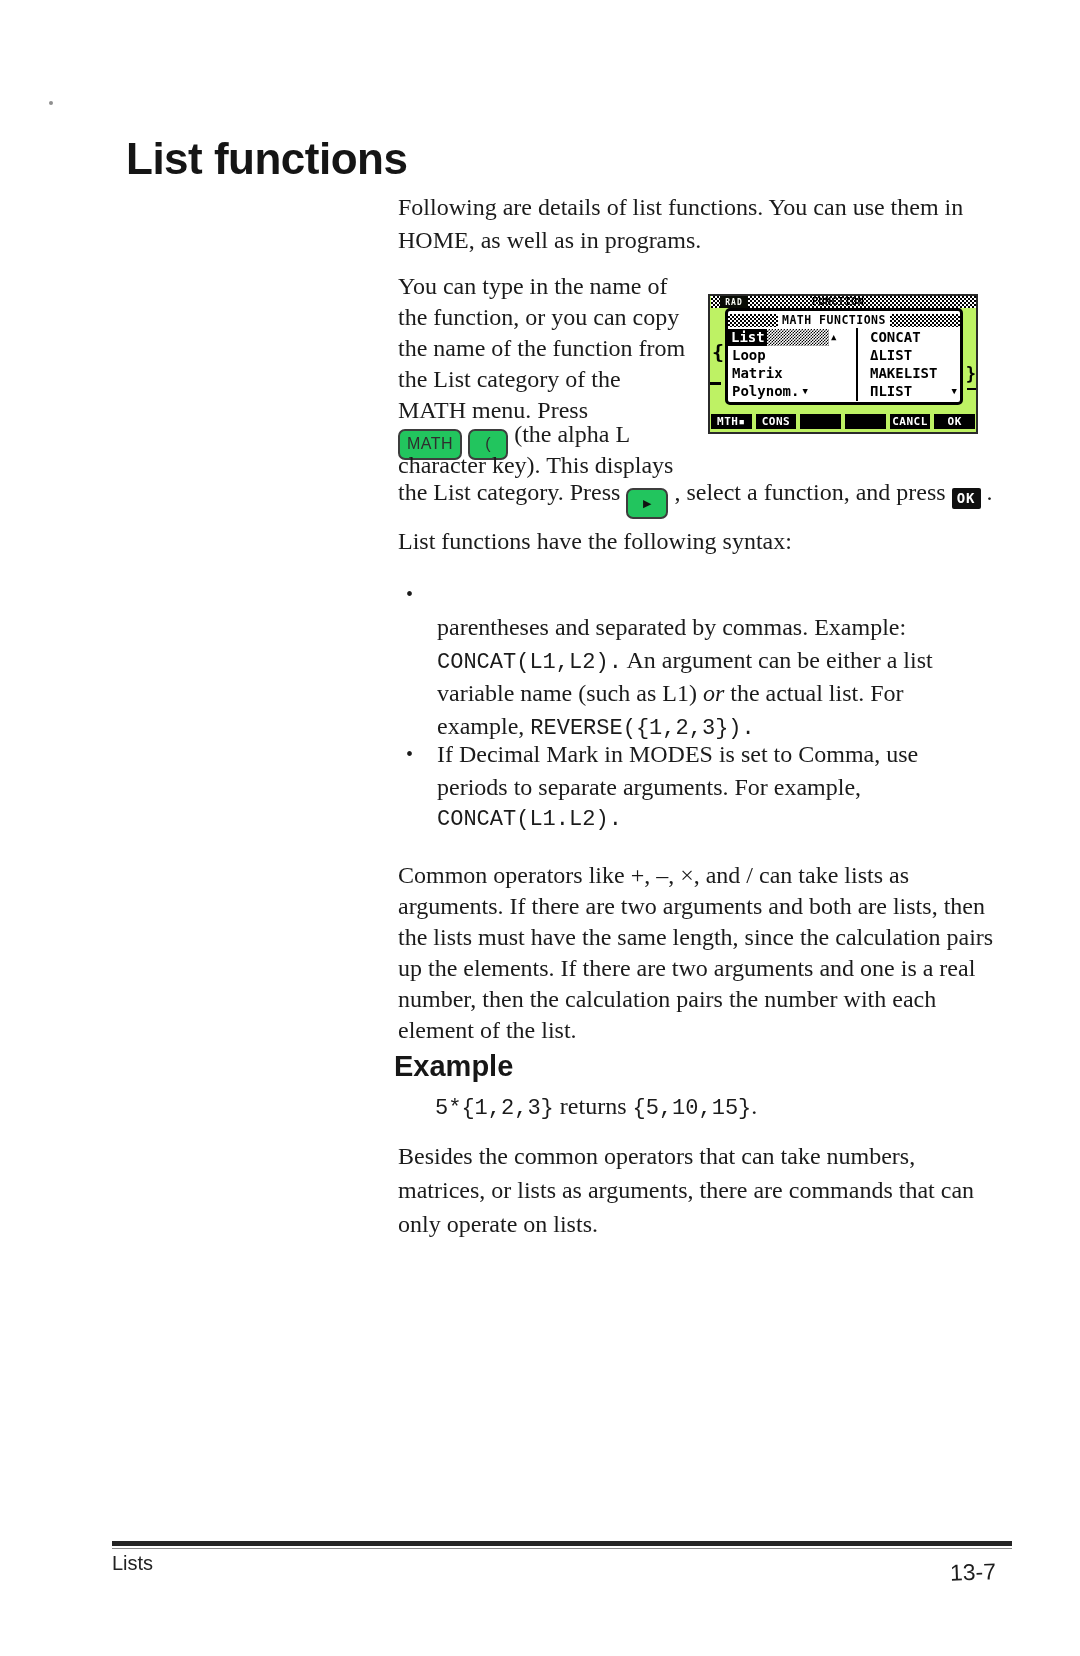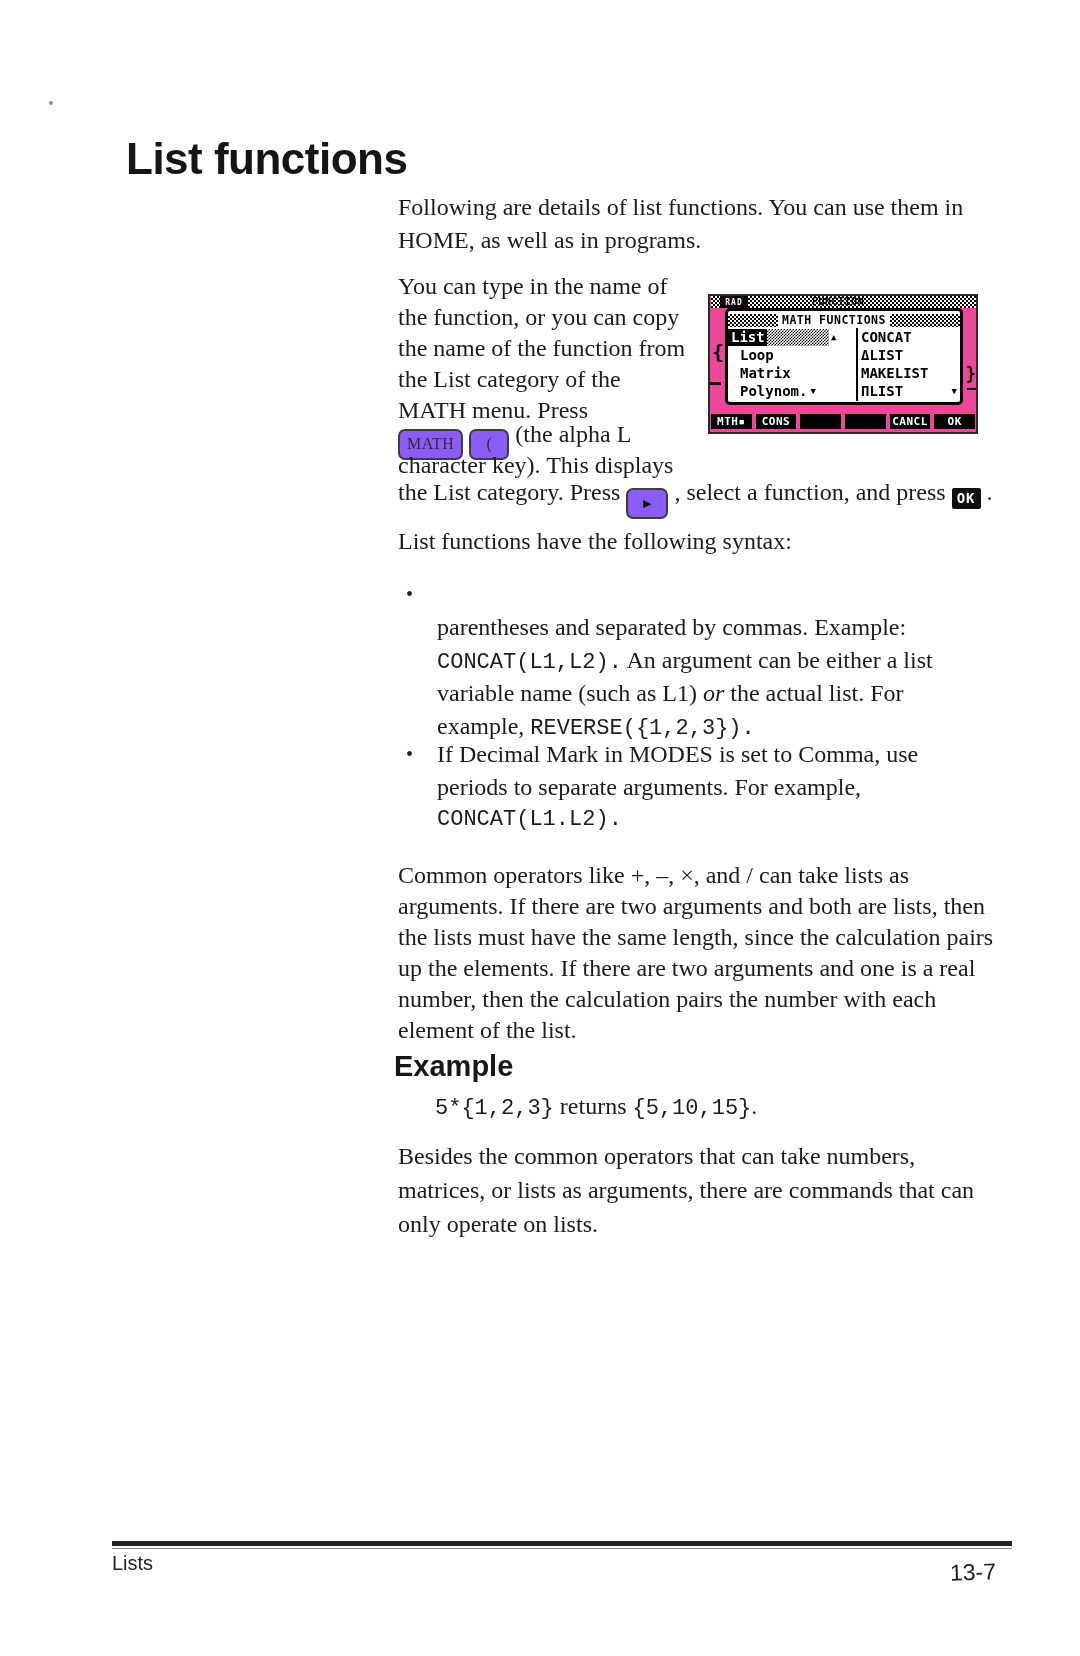--- a/index.html
+++ b/index.html
@@ -6,62 +6,62 @@
   .sheet{position:relative;width:1080px;height:1656px;background:#ffffff;overflow:hidden;
          font-family:"Liberation Serif",serif;color:#1b1b1b;}
   .speck{position:absolute;left:49px;top:101px;width:4px;height:4px;background:#8f8f8f;border-radius:50%;}
   .title{position:absolute;left:126px;top:134px;margin:0;font-family:"Liberation Sans",sans-serif;
          font-weight:bold;font-size:44px;letter-spacing:-0.5px;color:#151515;}
   .bl{position:absolute;white-space:nowrap;font-size:24px;line-height:28px;color:#1b1b1b;}
   .it{font-style:italic;}
   .code{font-family:"Liberation Mono",monospace;font-size:22px;}
   .bullet{position:absolute;font-size:20px;color:#1b1b1b;}
   .keycap{display:inline-flex;align-items:center;justify-content:center;border:2px solid #3d3d3d;
-          border-radius:7px;height:27px;min-width:22px;padding:0 7px;background:#8b5cf6;
-          font-family:Liberation Serif, serif;font-size:16px;color:#2e2e2e;letter-spacing:0.5px;
+          border-radius:7px;height:27px;min-width:22px;padding:0 7px;background:#22c55e;
+          font-family:Liberation Sans, sans-serif;font-size:16px;color:#2e2e2e;letter-spacing:0.5px;
           vertical-align:-7px;}
   .keycap.arrow{font-size:11px;padding:0 8px;color:#111;}
   .ok-inline{display:inline-block;background:#101010;color:#fff;font-family:"DejaVu Sans Mono",monospace;
           font-weight:bold;font-size:14px;line-height:19px;padding:1px 5px;letter-spacing:1px;
           vertical-align:-3px;border-radius:2px;}
   .h2{position:absolute;margin:0;font-family:"Liberation Sans",sans-serif;font-weight:bold;
       font-size:29px;color:#171717;}
   
   .chk{background-color:#fff;background-image:
         linear-gradient(45deg,#000 25%,transparent 25%,transparent 75%,#000 75%),
         linear-gradient(45deg,#000 25%,transparent 25%,transparent 75%,#000 75%);
        background-size:4px 4px;background-position:0 0,2px 2px;}
   .chk3{background-color:#fff;background-image:
         linear-gradient(45deg,#000 25%,transparent 25%,transparent 75%,#000 75%),
         linear-gradient(45deg,#000 25%,transparent 25%,transparent 75%,#000 75%);
        background-size:3px 3px;background-position:0 0,1.5px 1.5px;}
   
   .calc{position:absolute;left:708px;top:294px;width:270px;height:140px;border:2px solid #2b2b2b;
-        background:#ec4899;box-sizing:border-box;font-family:"DejaVu Sans Mono",monospace;color:#000;}
+        background:#bef264;box-sizing:border-box;font-family:"DejaVu Sans Mono",monospace;color:#000;}
   .calc-status{position:absolute;left:0;top:0;width:100%;height:12px;display:flex;align-items:stretch;}
   .cs-corner{width:9px;margin-left:1px;}
   .cs-rad{width:28px;background:#000;color:#fff;font-size:8px;font-weight:bold;letter-spacing:1px;
           display:flex;align-items:center;justify-content:center;opacity:.95;}
   .cs-fill{flex:1;position:relative;}
   .cs-apptitle{position:absolute;left:64px;top:0px;font-size:10px;font-weight:bold;letter-spacing:0.5px;color:#000;}
   .bgchar{position:absolute;font-weight:bold;}
   .dialog{position:absolute;left:15px;top:12px;width:238px;height:97px;border:3px solid #000000;
           border-radius:5px;background:#fff;box-sizing:border-box;}
   .dlg-title{height:17px;display:flex;align-items:center;}
   .dlg-title .chk{height:13px;margin-top:1px;}
   .dt-left{width:50px;}
   .dt-right{flex:1;}
   .dlg-title-text{font-size:11.5px;font-weight:bold;letter-spacing:0.5px;padding:0 4px;white-space:nowrap;}
   .dlg-body{display:flex;height:73px;}
   .col-left{width:128px;display:flex;flex-direction:column;}
   .divider{width:2px;background:#000;}
   .col-right{flex:1;display:flex;flex-direction:column;}
   .lrow,.rrow{height:18px;display:flex;align-items:center;font-size:14px;font-weight:bold;line-height:18px;}
-  .lrow span.plain{padding-left:12px;text-align:center;}
-  .rrow{padding-left:3px;}
+  .lrow span.plain{padding-left:4px;text-align:center;}
+  .rrow{padding-left:12px;}
   .sel{width:101px;height:17px;background:#000;color:#fff;display:flex;align-items:center;padding-left:3px;box-sizing:border-box;}
   .sel .chk3{flex:1;height:100%;margin-left:2px;}
   .arr{font-size:9px;line-height:9px;}
   .uarr{margin-left:2px;}
   .darr-l{margin-left:3px;}
   .darr-r{margin-left:auto;margin-right:3px;}
   .menu-row{position:absolute;left:1px;right:1px;top:118px;height:15px;display:flex;gap:4px;}
   .mkey{flex:1;background:#000;color:#fff;font-size:11px;font-weight:bold;letter-spacing:0.5px;
         display:flex;align-items:center;justify-content:center;white-space:nowrap;}
   .mkey.blank{color:transparent;}

